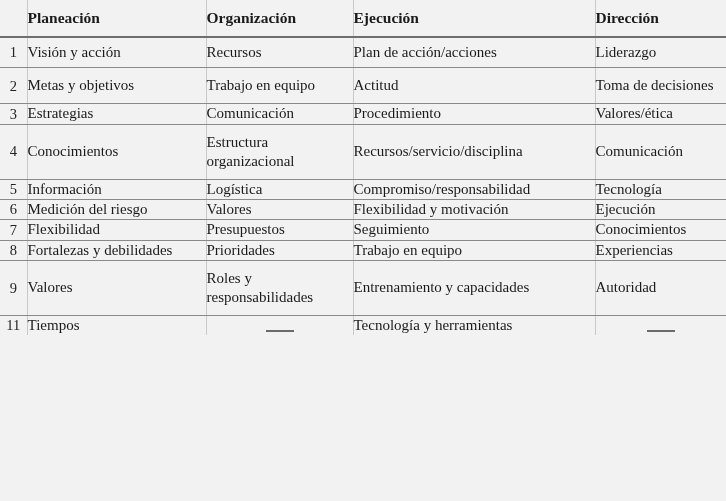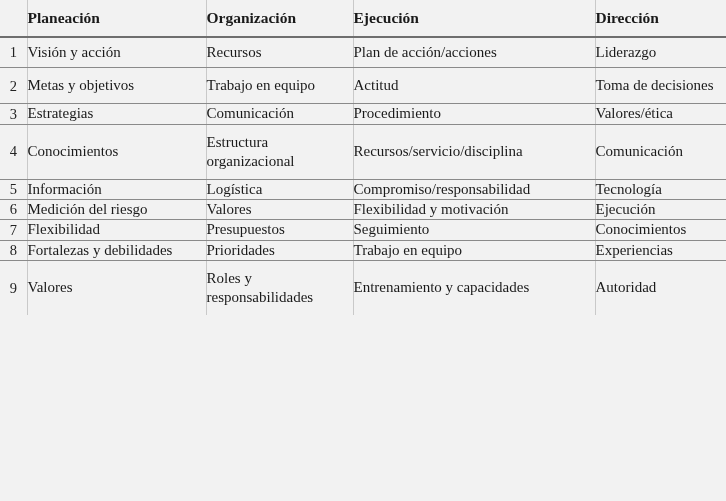--- a/index.html
+++ b/index.html
@@ -170,15 +170,22 @@
           <td class="vr">Trabajo en equipo</td>
           <td class="vr">Experiencias</td>
         </tr>
         <tr class="tall">
           <td class="num">9</td>
           <td class="vr">Valores</td>
           <td class="vr">Roles y responsabilidades</td>
           <td class="vr">Entrenamiento y capacidades</td>
           <td class="vr">Autoridad</td>
         </tr>
+        <tr>
+          <td class="num">11</td>
+          <td class="vr">Tiempos</td>
+          <td class="vr blank"><span class="dashmark"></span></td>
+          <td class="vr">Tecnología y herramientas</td>
+          <td class="vr blank"><span class="dashmark"></span></td>
+        </tr>
       </tbody>
   </table>
 </div>
 
 </body></html>

